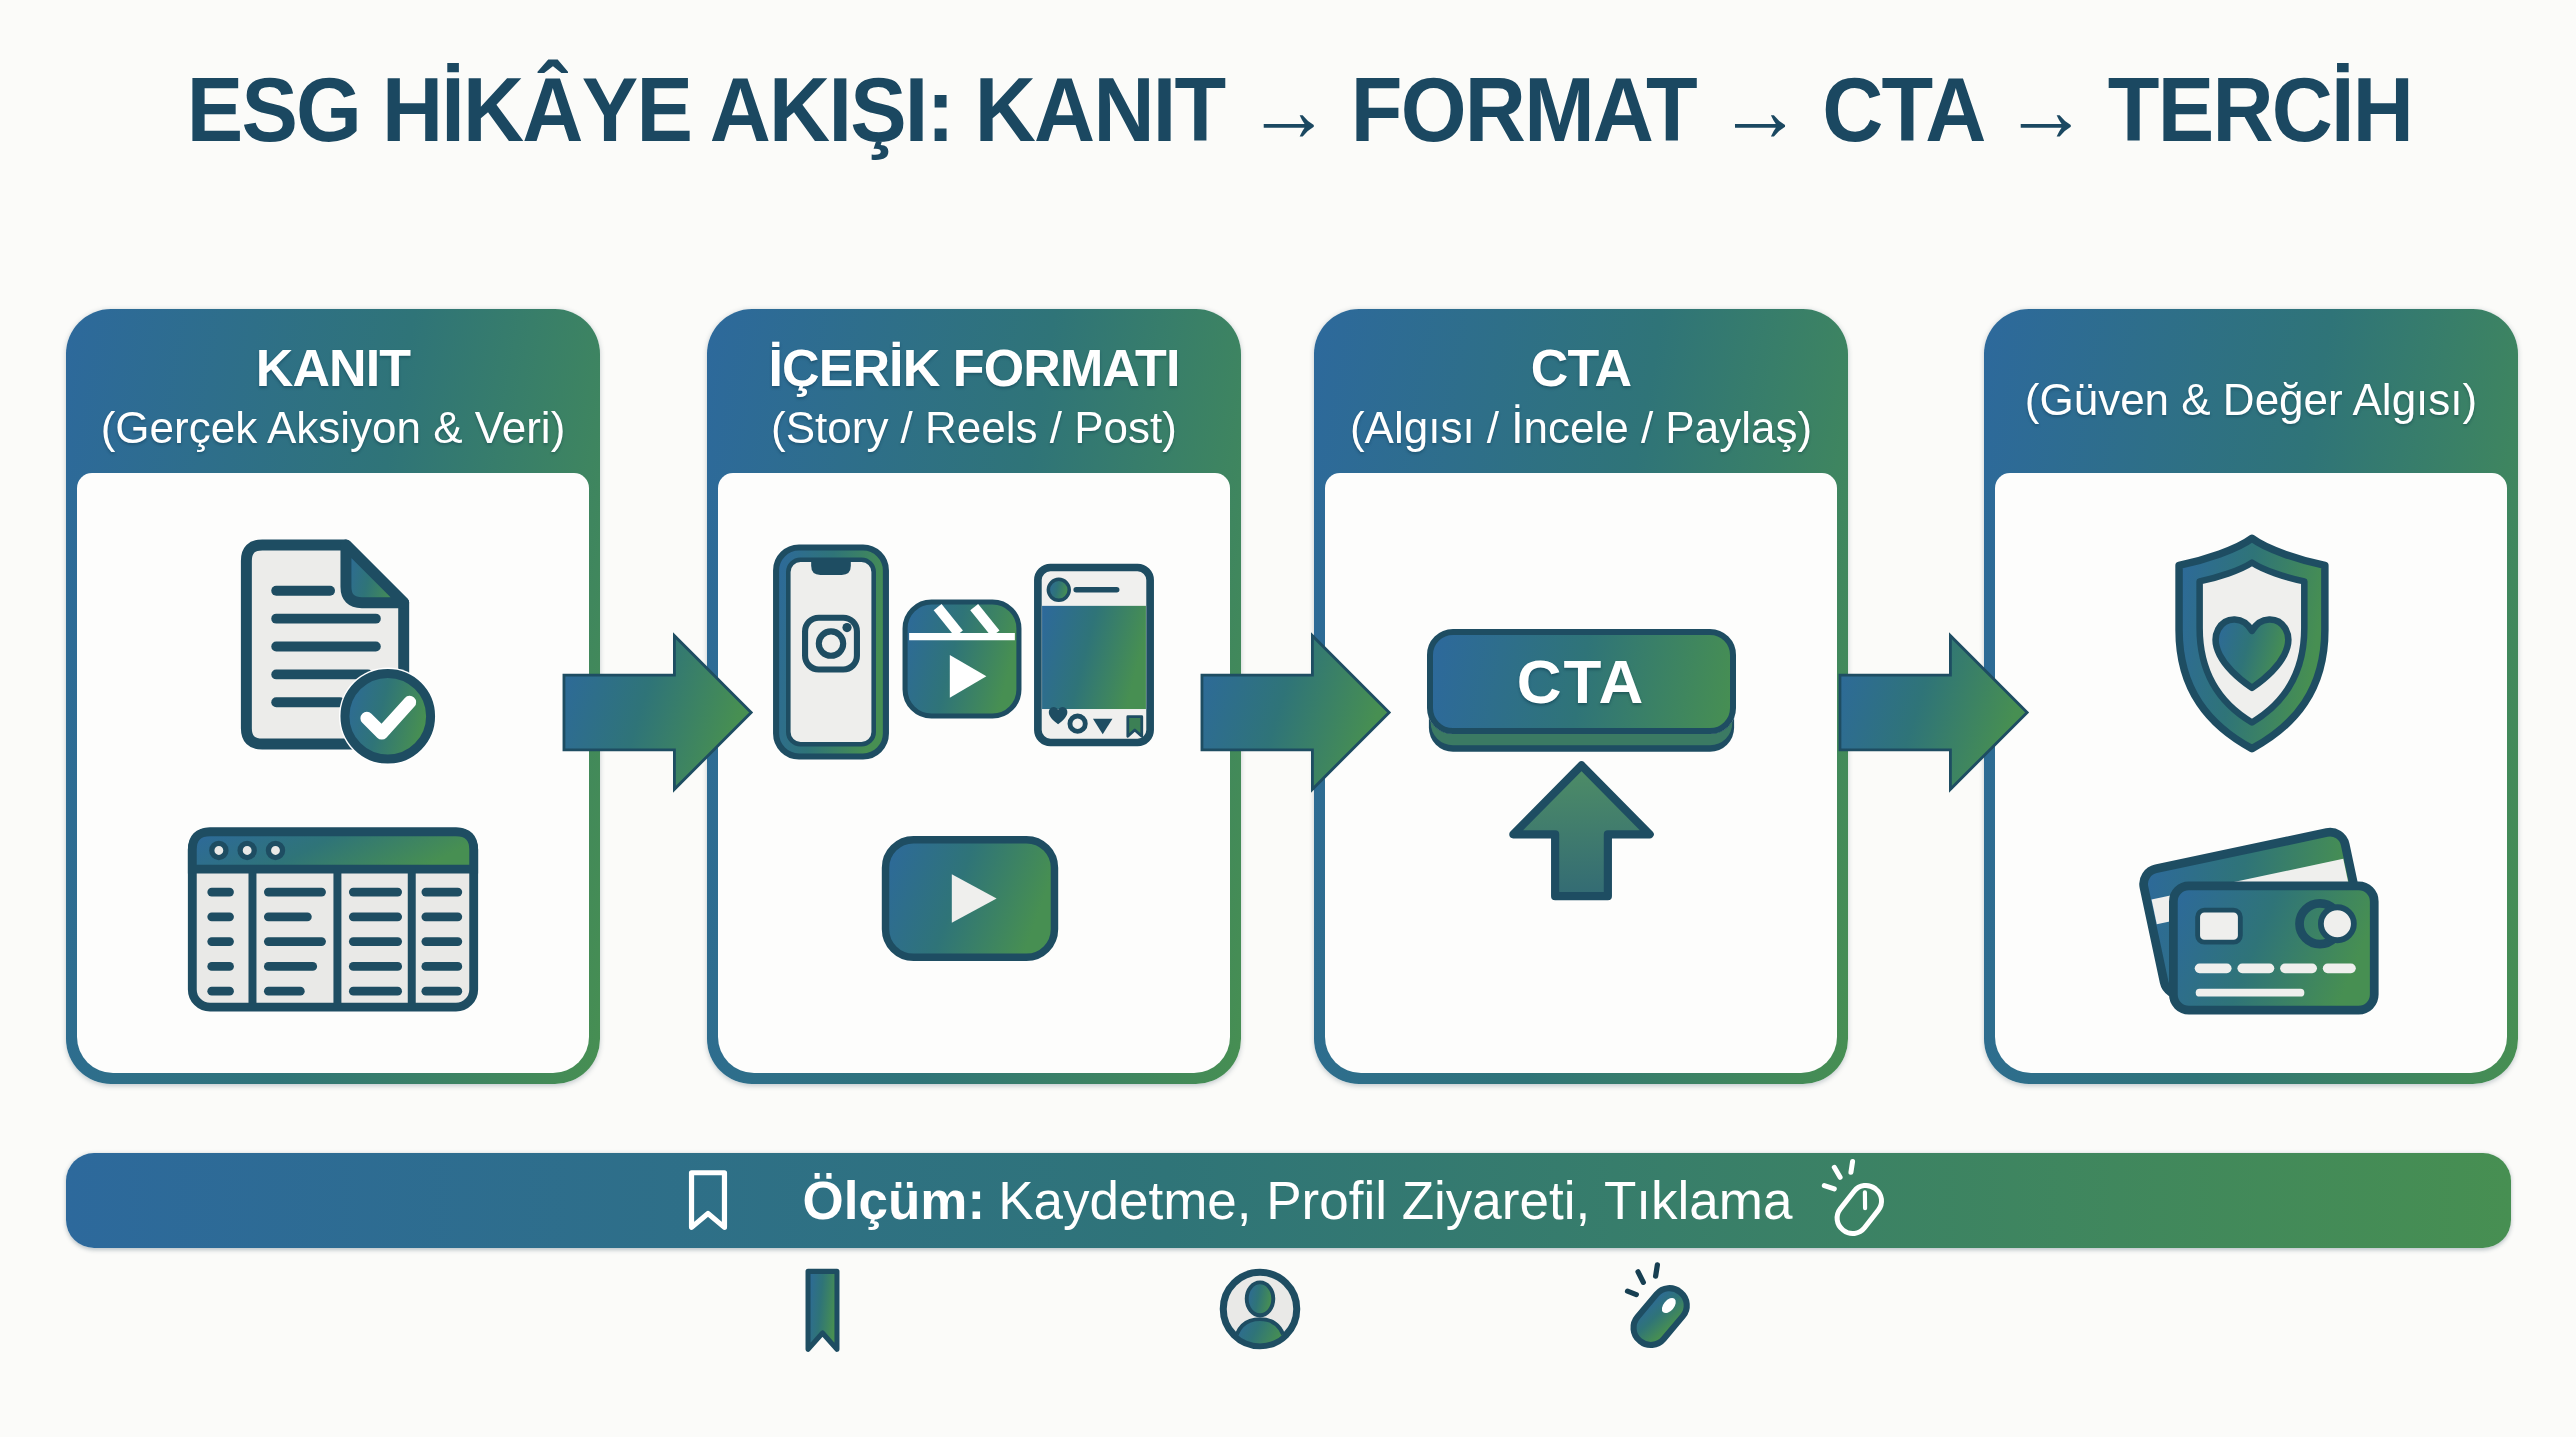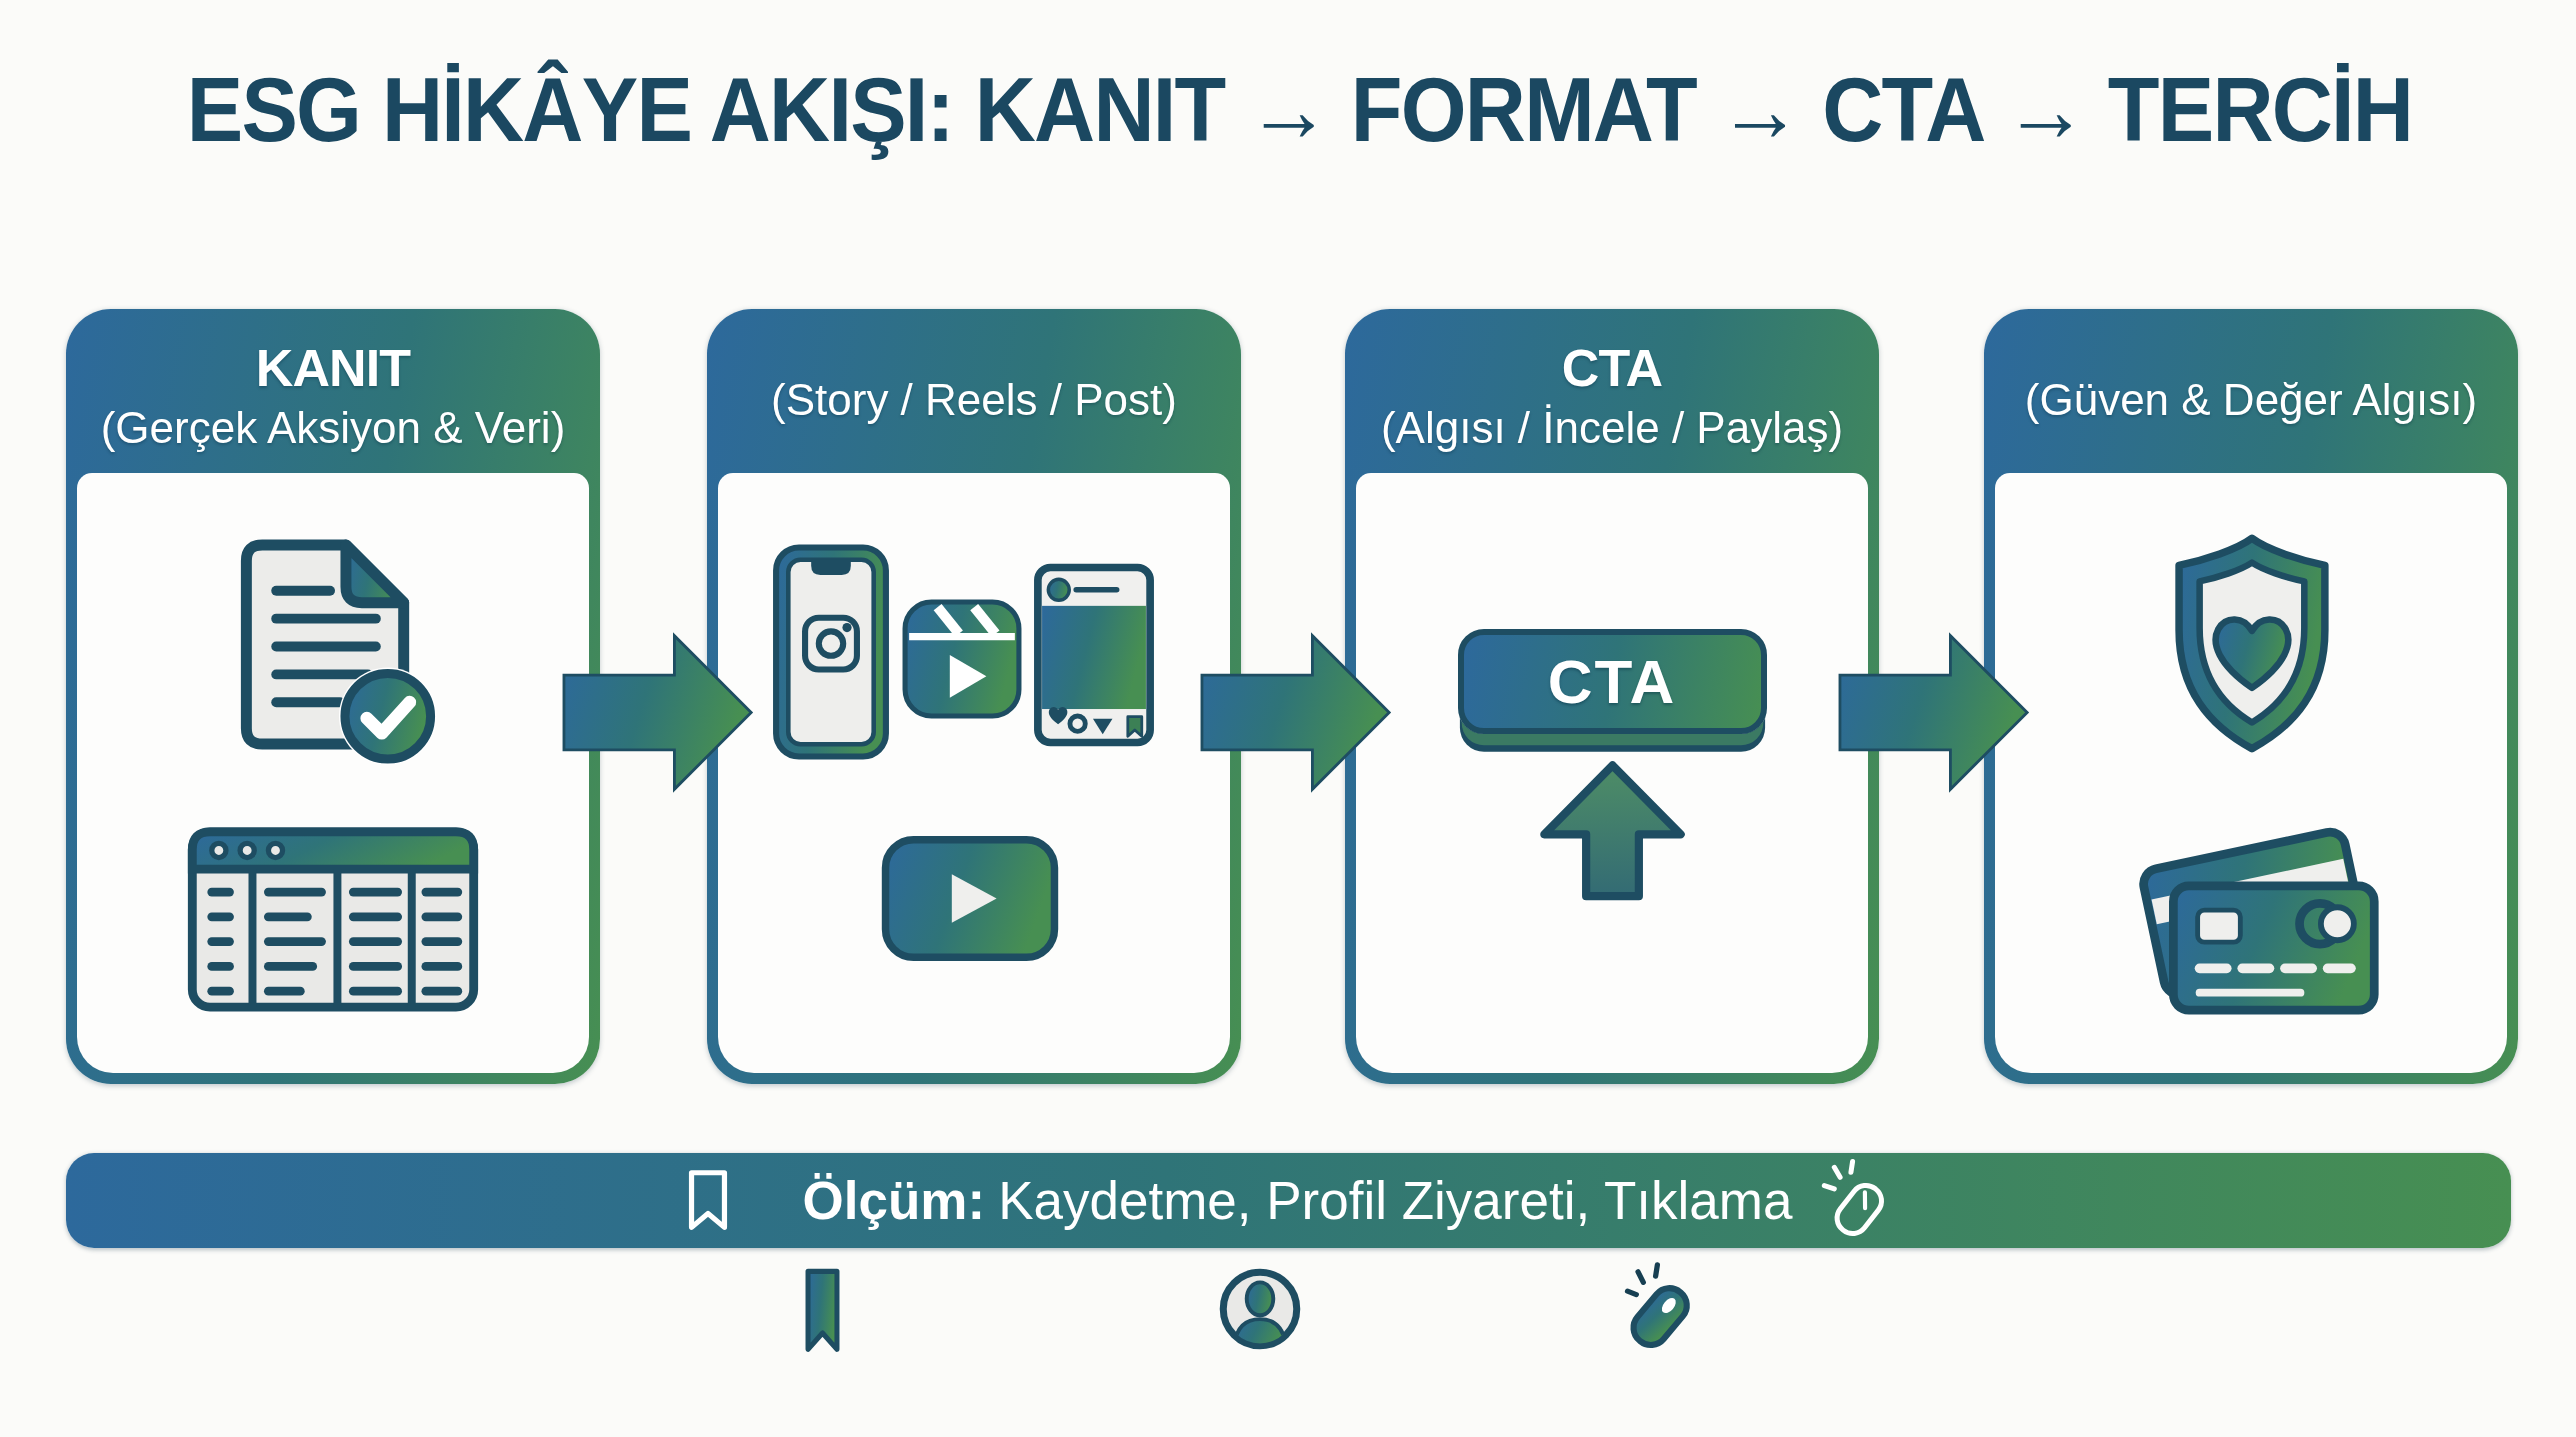--- a/index.html
+++ b/index.html
@@ -6,21 +6,21 @@
   .stage{position:relative;width:2576px;height:1438px;background:#fbfbf9;overflow:hidden;
          font-family:"Liberation Sans", sans-serif;padding-left:23px;}
   .main-title{position:absolute;top:58px;left:0;width:100%;text-align:center;
               font-size:91px;font-weight:bold;color:#1b4861;letter-spacing:-1.9px;white-space:nowrap;}
   .main-title .squeeze{display:inline-block;transform:scaleX(.93);transform-origin:center;}
 
   .card{position:absolute;top:309px;width:534px;height:775px;box-sizing:border-box;
         background:linear-gradient(100deg,#2d699c 0%,#2f7478 52%,#478f52 100%);
         border-radius:45px;padding:11.2px;display:flex;flex-direction:column;
         box-shadow:0 1.9px 5.6px rgba(30,60,80,.25);}
-  .card-1{left:66px;} .card-2{left:707px;} .card-3{left:1345px;} .card-4{left:1984px;}
+  .card-1{left:66px;} .card-2{left:707px;} .card-3{left:1314px;} .card-4{left:1984px;}
   .card-header{height:153px;flex:0 0 auto;display:flex;flex-direction:column;
                justify-content:center;align-items:center;color:#ffffff;text-align:left;}
   .card-title{font-size:52px;font-weight:bold;letter-spacing:-0.9px;line-height:1.05;
               text-shadow:0 1.9px 2.8px rgba(0,40,60,.35);}
   .card-sub{font-size:44px;margin-top:7.5px;text-shadow:0 1.9px 2.8px rgba(0,40,60,.3);}
   .card-body{flex:1 1 auto;background:#fdfdfc;border-radius:15px 15px 36px 36px;position:relative;
              display:flex;flex-direction:column;align-items:center;justify-content:space-evenly;}
   .card-body.abs{display:block;}
   .card-body .ph{position:absolute;}
 
@@ -123,20 +123,21 @@
           <line x1="270" y1="130" x2="306" y2="130"></line>
             <line x1="270" y1="158" x2="306" y2="158"></line>
           <line x1="270" y1="186" x2="306" y2="186"></line>
         </g>
       </svg>
     </div>
   </div>
 
   <div class="card card-2">
     <div class="card-header">
+      <div class="card-title">İÇERİK FORMATI</div>
       <div class="card-sub">(Story / Reels / Post)</div>
     </div>
     <div class="card-body abs">
       <svg class="ph" style="left:52px;top:49px" width="122" height="260" viewBox="0 0 160 290">
         <rect x="8" y="8" width="144" height="274" rx="30" fill="url(#gbg)" stroke="#1e4d62" stroke-width="8"></rect>
         <rect x="24" y="24" width="112" height="242" rx="16" fill="#eeeeec" stroke="#1e4d62" stroke-width="6"></rect>
         <path d="M54 24 h52 v8 q0 12 -12 12 h-28 q-12 0 -12 -12 Z" fill="#1e4d62"></path>
         <rect x="46" y="100" width="68" height="68" rx="18" fill="none" stroke="#1e4d62" stroke-width="8"></rect>
         <circle cx="80" cy="134" r="16" fill="none" stroke="#1e4d62" stroke-width="8"></circle>
         <circle cx="101" cy="113" r="6" fill="#1e4d62"></circle>

